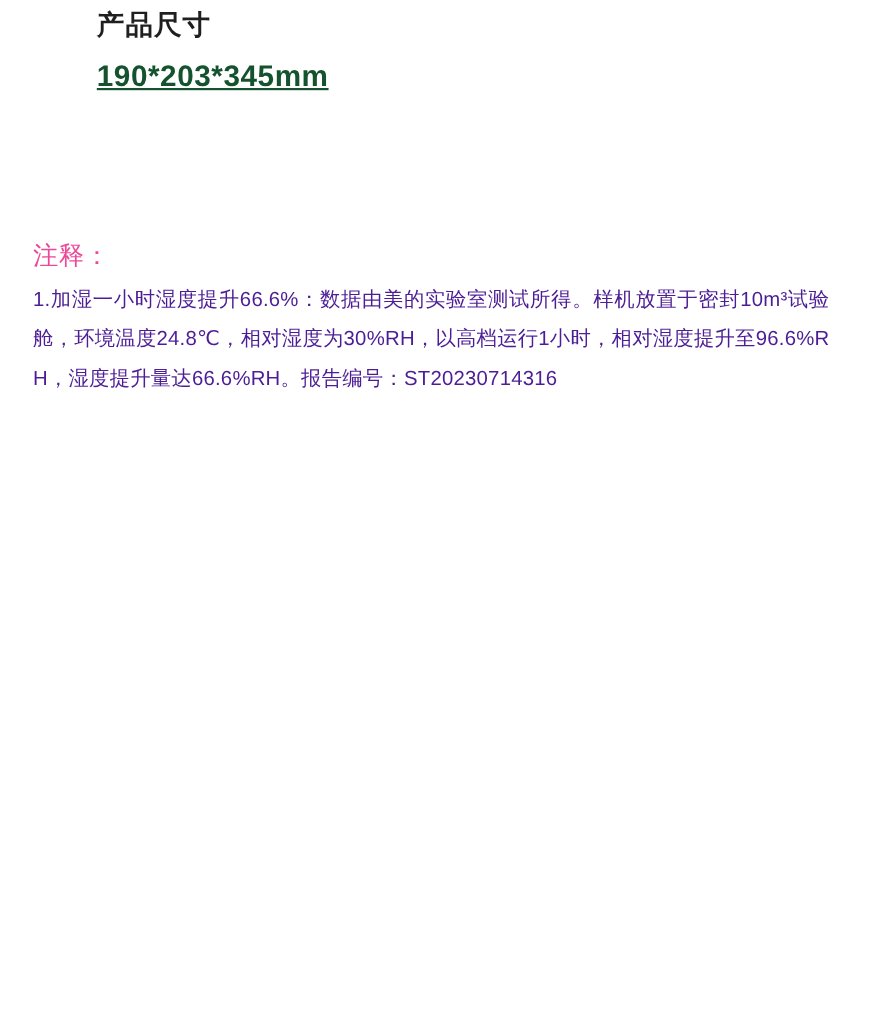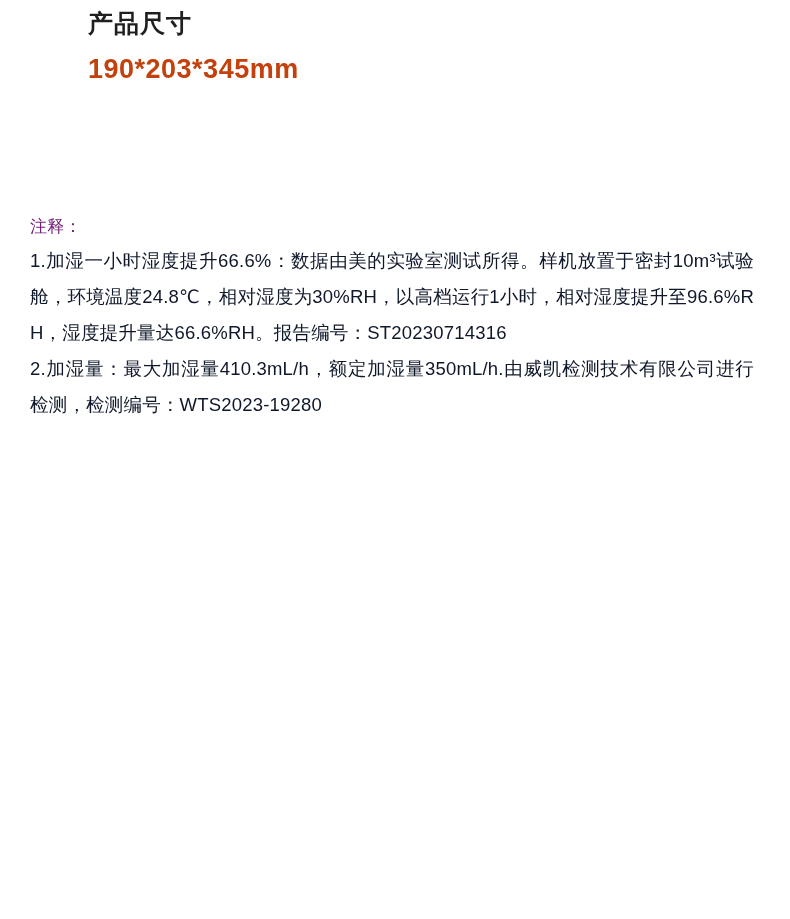--- a/index.html
+++ b/index.html
@@ -27,54 +27,54 @@
     font-size: 25px;
     font-weight: bold;
     color: #1f1f1f;
     letter-spacing: 1px;
     line-height: 1.4;
     padding-top: 6px;
   }
   .spec-value {
     font-size: 27px;
     font-weight: bold;
-    color: #c2410c;
+    color: #14532d;
     letter-spacing: 0.5px;
     line-height: 1.5;
     padding-top: 8px;
+    text-decoration: underline;
   }
   .notes-block {
     padding: 0 36px 0 30px;
     margin-top: 120px;
   }
   .notes-title {
-    font-size: 17px;
-    color: #701a75;
+    font-size: 23px;
+    color: #ec4899;
     line-height: 1.95;
     letter-spacing: 0.3px;
   }
   .note-item {
     font-size: 18.5px;
-    color: #0f172a;
+    color: #4c1d95;
     line-height: 1.95;
     letter-spacing: 0.2px;
     text-align: justify;
     text-justify: inter-ideograph;
     word-break: break-all;
   }
 </style>
 </head>
 <body>
 
 <div class="page">
 
   <div class="spec-block">
     <div class="spec-label">产品尺寸</div>
     <div class="spec-value">190*203*345mm</div>
   </div>
 
   <div class="notes-block">
     <div class="notes-title">注释：</div>
     <div class="note-item">1.加湿一小时湿度提升66.6%：数据由美的实验室测试所得。样机放置于密封10m³试验舱，环境温度24.8℃，相对湿度为30%RH，以高档运行1小时，相对湿度提升至96.6%RH，湿度提升量达66.6%RH。报告编号：ST20230714316</div>
-    <div class="note-item">2.加湿量：最大加湿量410.3mL/h，额定加湿量350mL/h.由威凯检测技术有限公司进行检测，检测编号：WTS2023-19280</div>
   </div>
 
 </div>
 
 </body></html>

